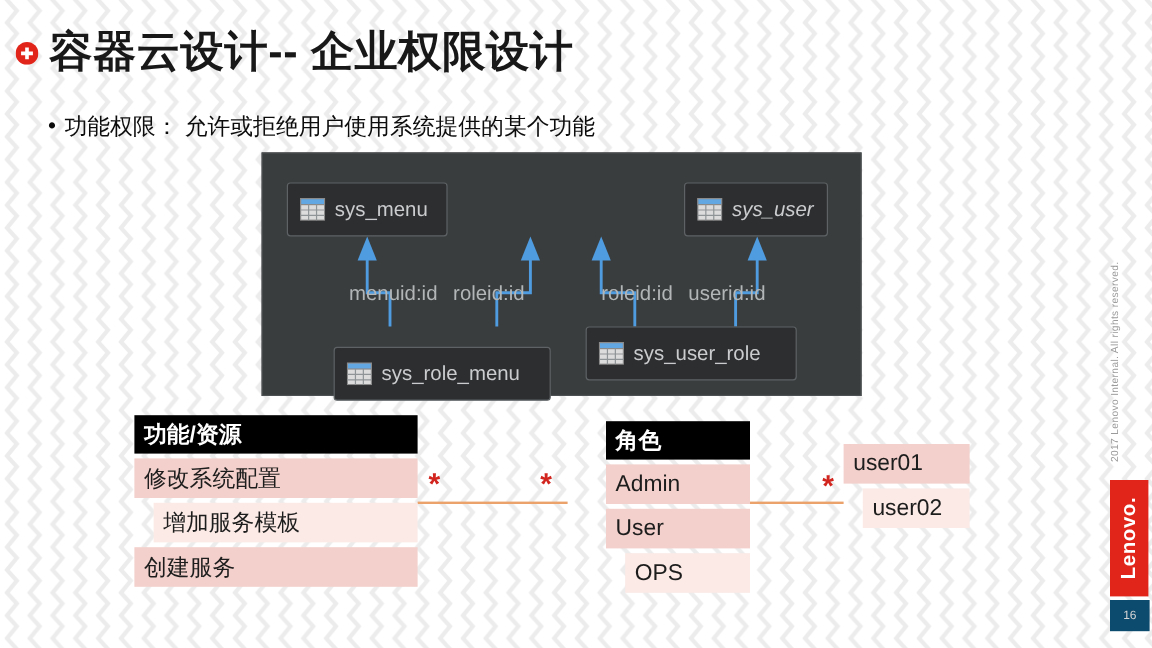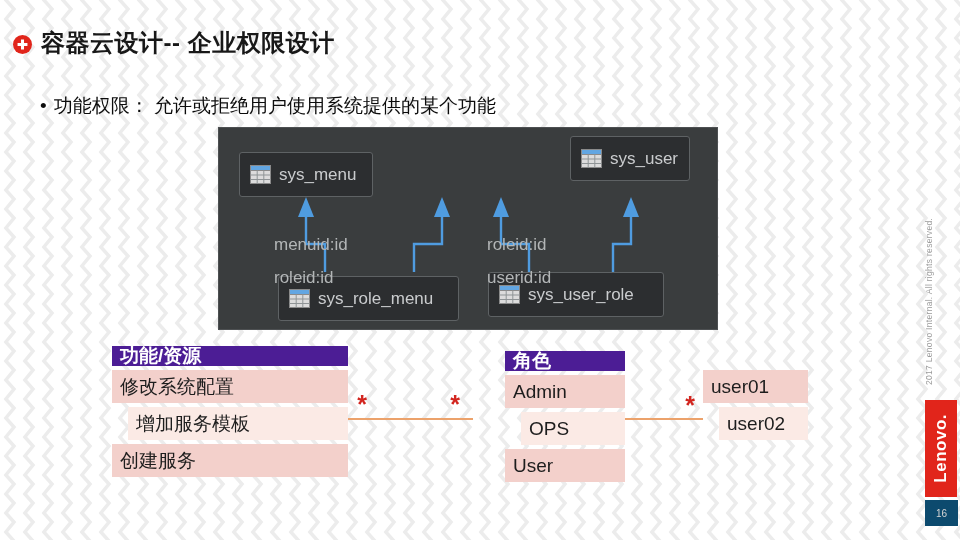--- a/index.html
+++ b/index.html
@@ -11,21 +11,21 @@
   }
   .bg { position:absolute; left:0; top:0; z-index:0; }
 
   
   .title-row {
     position:absolute; left:13px; top:27px; z-index:2;
     display:flex; align-items:center; gap:9px;
   }
   .plus-icon { width:19px; height:19px; flex:none; margin-top:2px; }
   .title-row h1 {
-    margin:0; font-size:24px; line-height:32px; font-weight:bold;
+    margin:0; font-size:36px; line-height:32px; font-weight:bold;
     color:#181818; letter-spacing:0.5px; white-space:nowrap;
   }
 
   .bullet-line {
     position:absolute; left:40px; top:93px; z-index:2;
     display:flex; align-items:center; gap:7px;
     font-size:19px; color:#0c0c0c; white-space:nowrap;
   }
 
   
@@ -36,27 +36,27 @@
   .arrows { position:absolute; left:0; top:0; width:500px; height:203px; }
   .db-box {
     position:absolute; height:45px; box-sizing:border-box;
     background:#2c2e30; border:1px solid #5e6264; border-radius:3px;
     display:flex; align-items:center; gap:8px; padding-left:10px;
     color:#caccce; font-size:17px; white-space:nowrap;
   }
   .tbl-icon { width:21px; height:19px; flex:none; }
   .fk-label {
     position:absolute; display:flex; justify-content:center; gap:13px;
-    color:#b3b6b7; font-size:17px; white-space:nowrap;flex-direction:column;
+    color:#b3b6b7; font-size:17px; white-space:nowrap;
   }
 
   
   .etable { position:absolute; z-index:2; }
   .ehead {
-    height:20px; background:#4c1d95; color:#ffffff; font-weight:bold;
+    height:32px; background:#000000; color:#ffffff; font-weight:bold;
     font-size:19px; display:flex; align-items:center; padding-left:8px;
   }
   .erow {
     height:33px; margin-top:4px; font-size:19px; color:#1d1d1d;
     display:flex; align-items:center; padding-left:8px;
   }
   .erow.dark  { background:#f3d0cb; }
   .erow.light { background:#fbeae5;margin-left:16px; }
 
   .connector { position:absolute; height:2px; background:#eca26b; z-index:1; }
@@ -131,30 +131,30 @@
     <div class="db-box" style="left:20px; top:24px; width:134px;">
       <svg class="tbl-icon" viewBox="0 0 21 19">
         <rect x="0.5" y="0.5" width="20" height="18" fill="#dcdcdc" stroke="#8a8a8a"></rect>
         <rect x="0.5" y="0.5" width="20" height="5" fill="#62a6e2" stroke="#8a8a8a"></rect>
         <path d="M0.5,10 H20.5 M0.5,14.5 H20.5 M7.2,5.5 V18.5 M13.8,5.5 V18.5" stroke="#8f9496" stroke-width="1" fill="none"></path>
       </svg>
       <span>sys_menu</span>
     </div>
 
 
-    <div class="db-box" style="left:351px; top:8px; width:120px;">
+    <div class="db-box" style="left:351px; top:24px; width:120px;font-style:italic;">
       <svg class="tbl-icon" viewBox="0 0 21 19">
         <rect x="0.5" y="0.5" width="20" height="18" fill="#dcdcdc" stroke="#8a8a8a"></rect>
         <rect x="0.5" y="0.5" width="20" height="5" fill="#62a6e2" stroke="#8a8a8a"></rect>
         <path d="M0.5,10 H20.5 M0.5,14.5 H20.5 M7.2,5.5 V18.5 M13.8,5.5 V18.5" stroke="#8f9496" stroke-width="1" fill="none"></path>
       </svg>
       <span>sys_user</span>
     </div>
 
-    <div class="db-box" style="left:59px; top:148px; width:181px;">
+    <div class="db-box" style="left:59px; top:161px; width:181px;">
       <svg class="tbl-icon" viewBox="0 0 21 19">
         <rect x="0.5" y="0.5" width="20" height="18" fill="#dcdcdc" stroke="#8a8a8a"></rect>
         <rect x="0.5" y="0.5" width="20" height="5" fill="#62a6e2" stroke="#8a8a8a"></rect>
         <path d="M0.5,10 H20.5 M0.5,14.5 H20.5 M7.2,5.5 V18.5 M13.8,5.5 V18.5" stroke="#8f9496" stroke-width="1" fill="none"></path>
       </svg>
       <span>sys_role_menu</span>
     </div>
 
     <div class="db-box" style="left:269px; top:144px; width:176px;">
       <svg class="tbl-icon" viewBox="0 0 21 19">
@@ -186,22 +186,22 @@
   <div class="etable" style="left:112px; top:346px; width:236px;">
     <div class="ehead">功能/资源</div>
     <div class="erow dark">修改系统配置</div>
     <div class="erow light">增加服务模板</div>
     <div class="erow dark">创建服务</div>
   </div>
 
   <div class="etable" style="left:473px; top:351px; width:120px;padding-left:32px;">
     <div class="ehead">角色</div>
     <div class="erow dark">Admin</div>
+    <div class="erow dark">User</div>
     <div class="erow light">OPS</div>
-    <div class="erow dark">User</div>
   </div>
 
   <div class="etable" style="left:703px; top:366px; width:105px;">
     <div class="erow dark">user01</div>
     <div class="erow light">user02</div>
   </div>
 
   <div class="copyright vtext">2017 Lenovo Internal. All rights reserved.</div>
   <div class="logo-box">
     <span class="vtext">Lenovo.</span>

